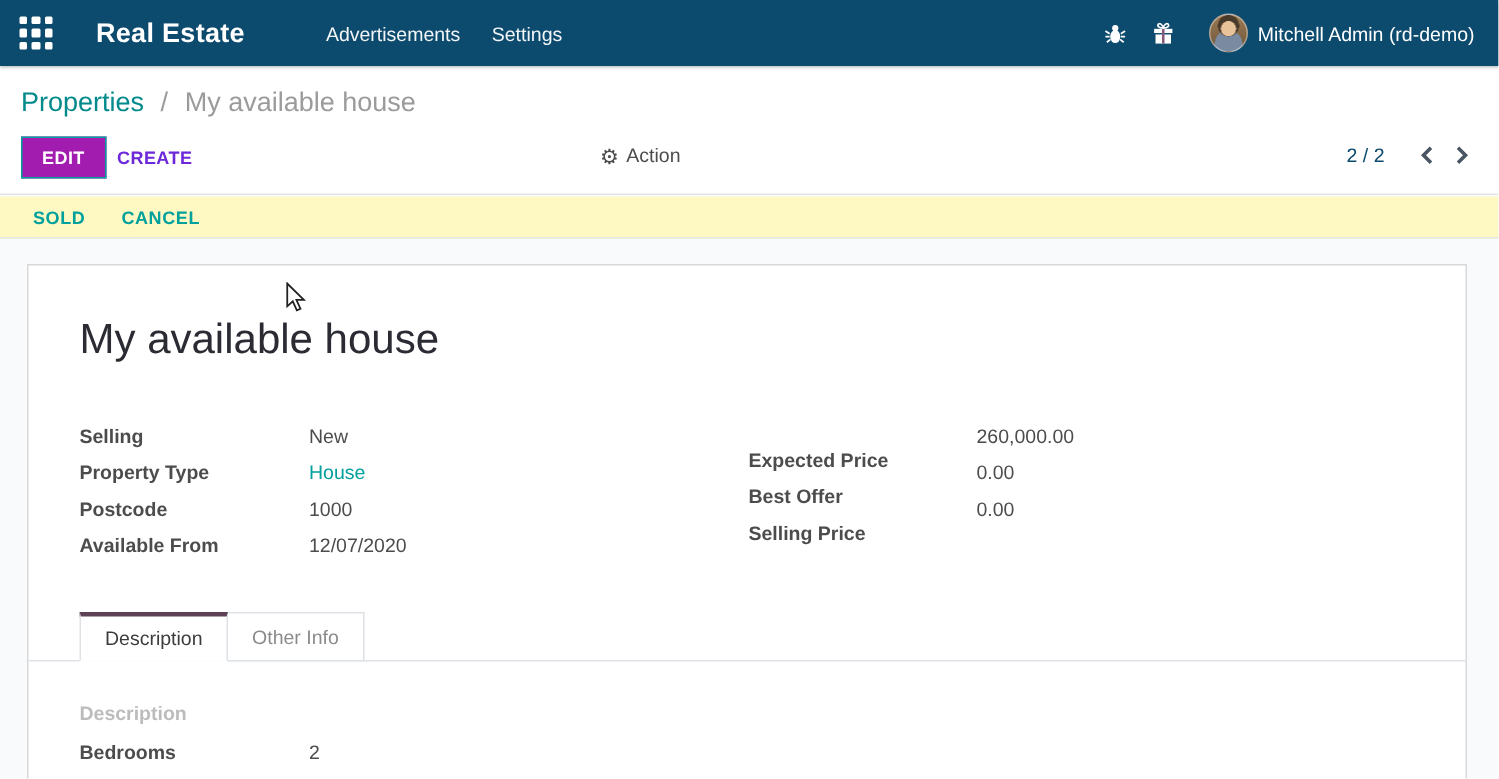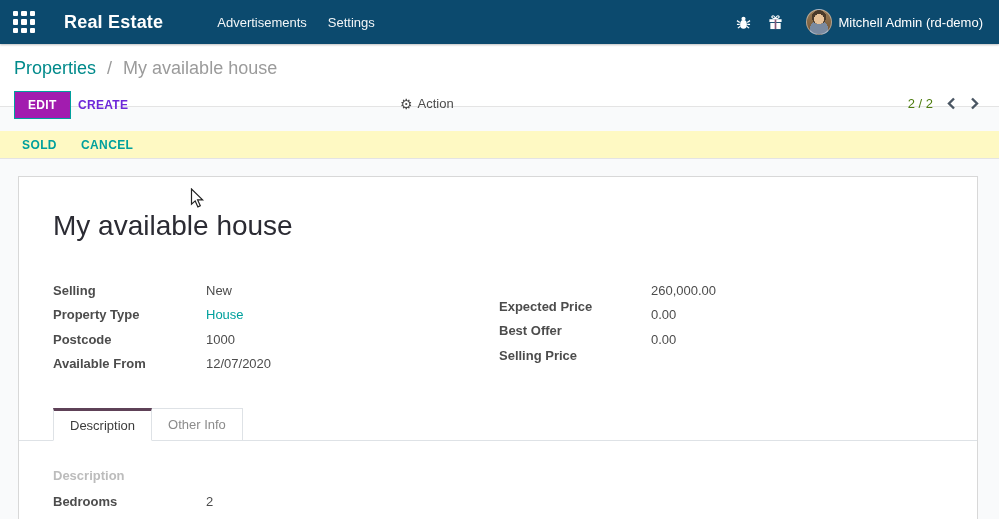--- a/index.html
+++ b/index.html
@@ -39,21 +39,21 @@
       radial-gradient(circle at 50% 30%, #4a3a2a 0 34%, rgba(0,0,0,0) 35%),
       radial-gradient(circle at 50% 80%, #7a8aa0 0 40%, rgba(0,0,0,0) 41%),
       linear-gradient(#9a7b55, #6e5336);
     border: 1px solid rgba(255,255,255,.4);
     cursor: pointer; flex: 0 0 auto;
   }
   .user-name { font-size: 13px; margin-right: 16px; cursor: pointer; }
 
   
   .control-panel {
-    position: absolute; top: 44px; left: 0; right: 0; height: 63px;
+    position: absolute; top: 44px; left: 0; right: 0; height: 86px;
     background: #fff; border-bottom: 1px solid #e4e4e4;
   }
   .breadcrumb { position: absolute; top: 14px; left: 14px; font-size: 18px; }
   .breadcrumb .parent { color: #008a8b; cursor: pointer; text-decoration: none; }
   .breadcrumb .sep { color: #9b9b9b; margin: 0 6px; }
   .breadcrumb .current { color: #9b9b9b; }
   .btn-primary {
     position: absolute; top: 47px; left: 14px; height: 28px; padding: 0 13px;
     background: #a21caf; color: #fff; border: 1px solid #00A09D;
     font-size: 12px; font-weight: bold; letter-spacing: .3px; cursor: pointer;
@@ -64,21 +64,21 @@
     background: transparent; border: none; color: #6d28d9;
     font-size: 12px; font-weight: bold; letter-spacing: .3px; cursor: pointer;
     font-family: inherit;
   }
   .action-menu {
     position: absolute; top: 52px; left: 400px; display: flex; align-items: center;
     gap: 5px; color: #4c4c4c; font-size: 13px; cursor: pointer;
   }
   .action-menu .gear { font-size: 14px; color: #4c4c4c; line-height: 1; }
   .pager { position: absolute; top: 52px; right: 20px; display: flex; align-items: center; gap: 14px; }
-  .pager .pager-value { font-size: 13px; color: #4d7c0f; }
+  .pager .pager-value { font-size: 13px; color: #0c4a6e; margin-right: 10px; }
   .pager .chev { cursor: pointer; display: flex; align-items: center; }
 
   
   .statusbar {
     position: absolute; top: 131px; left: 0; right: 0; height: 28px;
     background: #fef9c3; border-bottom: 1px solid #e4e4e4;
     display: flex; align-items: center; padding-left: 22px; gap: 24px;
   }
   .statusbar button {
     background: transparent; border: none; color: #00A09D;

